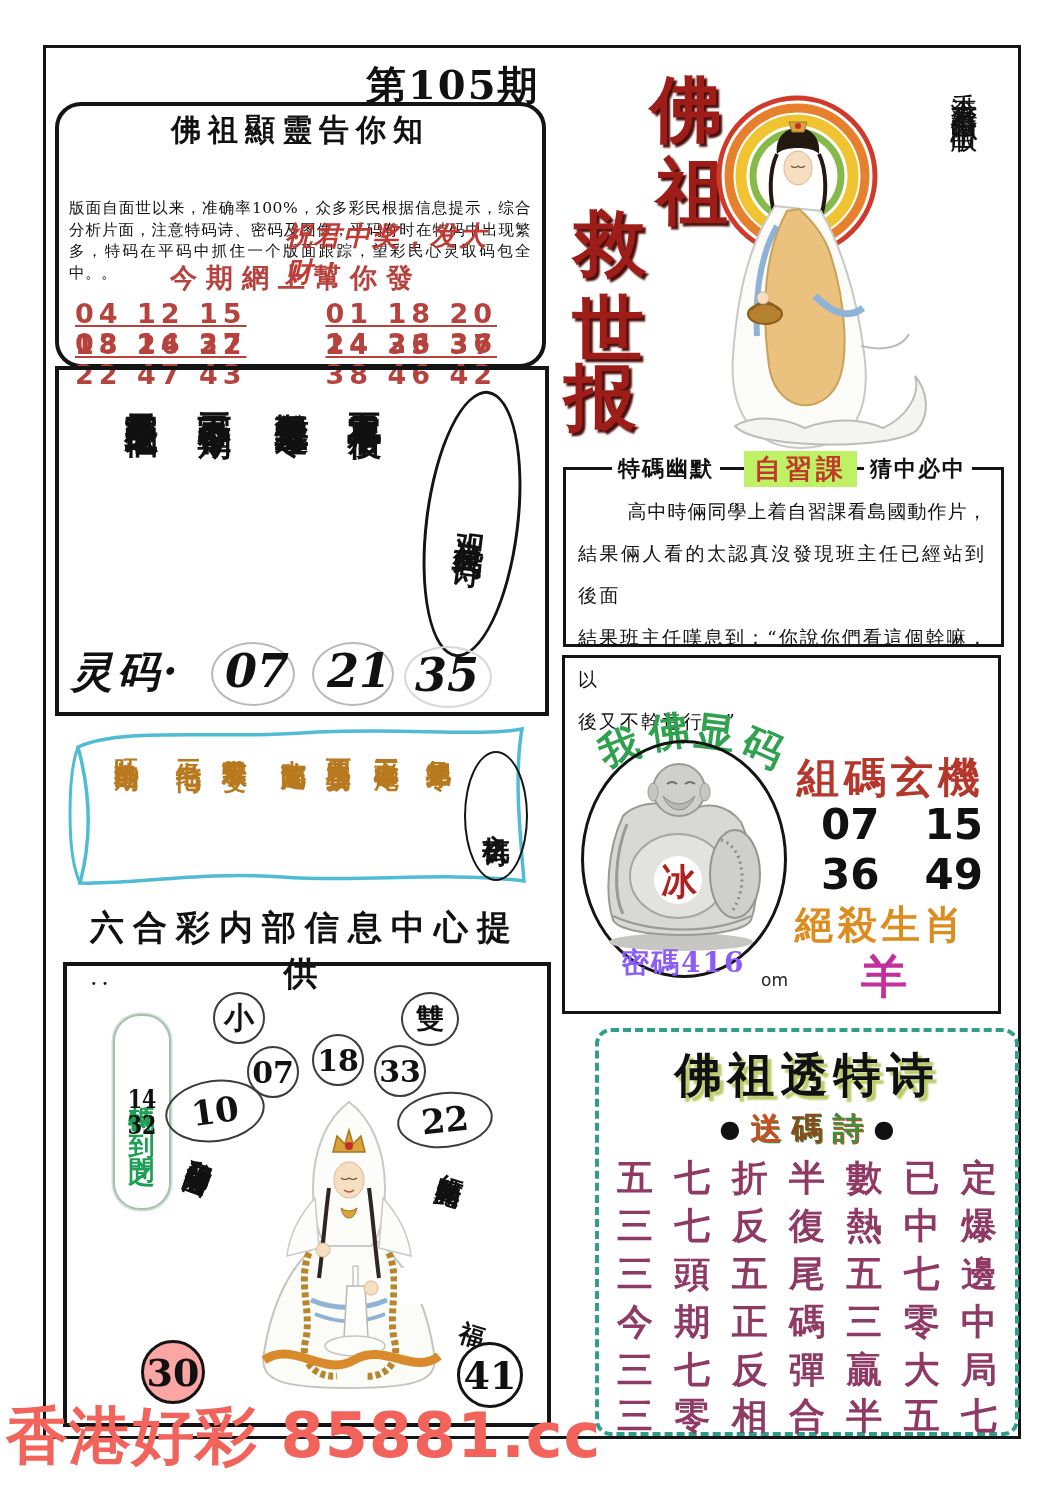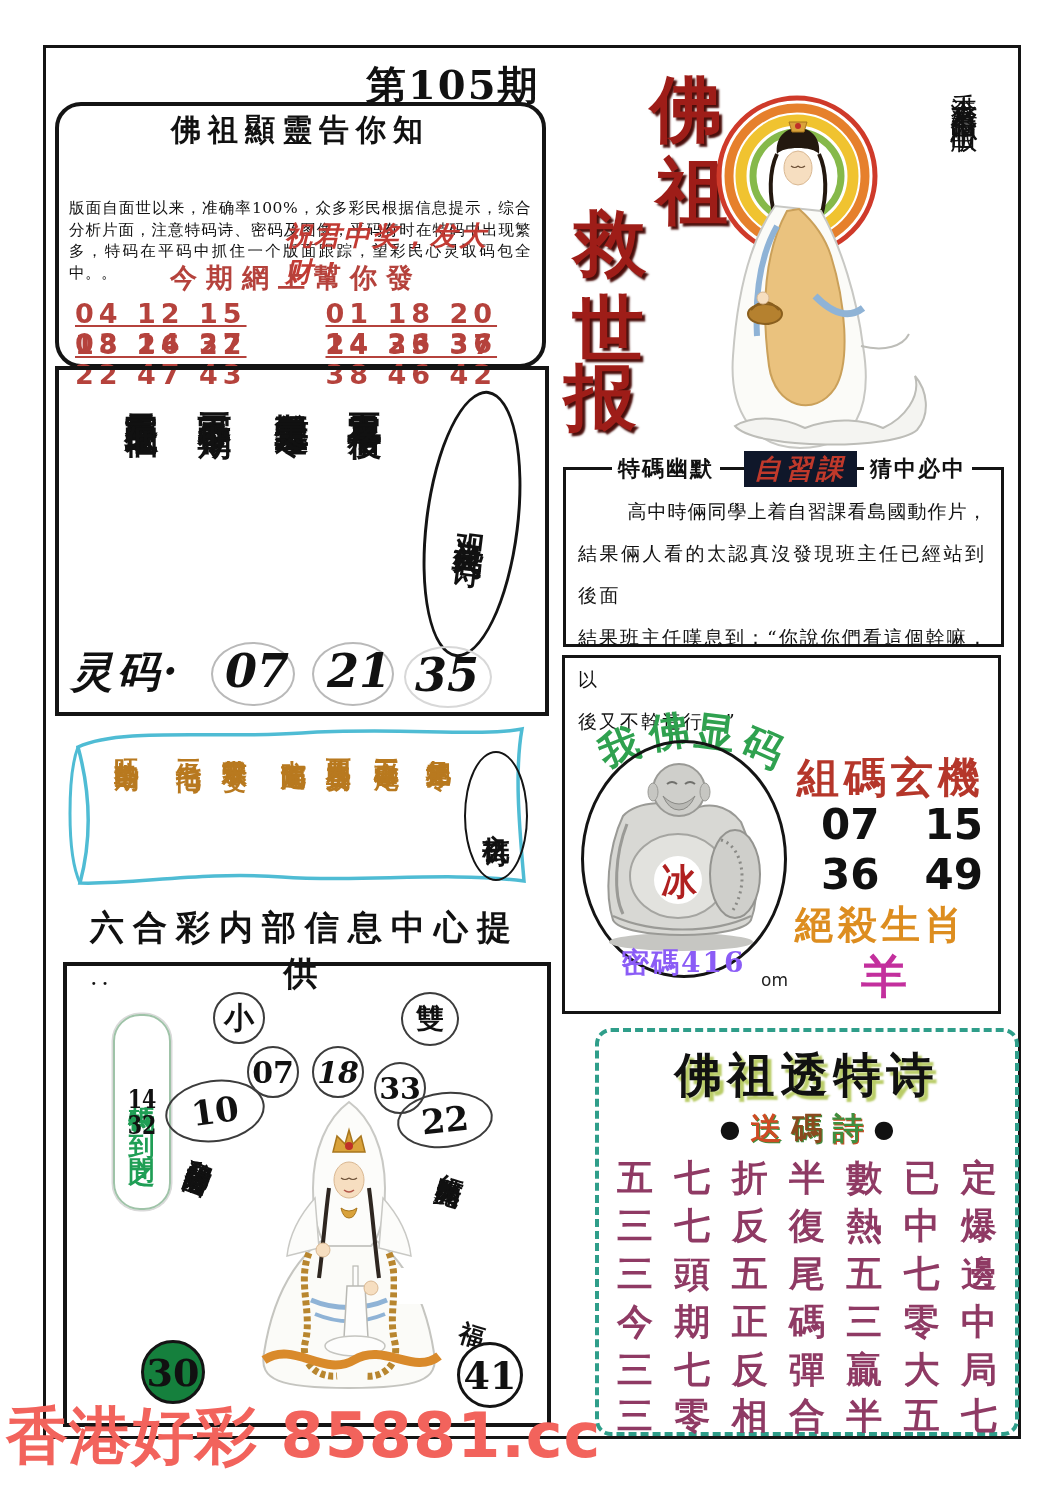--- a/index.html
+++ b/index.html
@@ -104,24 +104,24 @@
     <div class="abs circ b" style="left:146px;top:26px;width:48px;height:48px;border-width:2.5px;">
       <span style="font-size:30px;">小</span>
     </div>
     <div class="abs circ b" style="left:334px;top:26px;width:54px;height:50px;border-width:2.5px;">
       <span style="font-size:28px;">雙</span>
     </div>
 
     <div class="abs circ" style="left:180px;top:80px;width:48px;height:48px;border-width:2.5px;">
       <span class="b" style="font-size:30px;">07</span>
     </div>
-    <div class="abs circ" style="left:245px;top:80px;width:48px;height:48px;border-width:2.5px;font-style:italic;">
+    <div class="abs circ" style="left:245px;top:68px;width:48px;height:48px;border-width:2.5px;">
       <span class="b" style="font-size:30px;">18</span>
     </div>
-    <div class="abs circ" style="left:307px;top:96px;width:48px;height:48px;border-width:2.5px;">
+    <div class="abs circ" style="left:307px;top:79px;width:48px;height:48px;border-width:2.5px;">
       <span class="b" style="font-size:30px;">33</span>
     </div>
     <div class="abs circ" style="left:98px;top:114px;width:96px;height:58px;border-width:2.5px;transform:rotate(-8deg);">
       <span class="b" style="font-size:34px;">10</span>
     </div>
     <div class="abs circ" style="left:330px;top:126px;width:92px;height:52px;border-width:2.5px;transform:rotate(-6deg);">
       <span class="b" style="font-size:34px;">22</span>
     </div>
 
     <svg width="200" height="310" viewBox="0 0 200 310" style="position:absolute;left:182px;top:122px;">
@@ -147,21 +147,21 @@
       <circle cx="74" cy="162" r="7" fill="#f6dec0" stroke="#d9b893"></circle>
       <circle cx="122" cy="200" r="7" fill="#f6dec0" stroke="#d9b893"></circle>
     </svg>
 
     <div class="abs diag" style="left:96px;top:172px;height:180px;transform:rotate(20deg);">鷄飛蛋打陰陽面</div>
     <div class="abs diag" style="left:356px;top:188px;height:138px;transform:rotate(17deg);">紅光滿面艷</div>
     <div class="abs diag" style="left:394px;top:336px;height:30px;transform:rotate(17deg);">福</div>
 
     <div class="abs" style="left:330px;top:302px;width:150px;height:36px;background:#ffffff;z-index:4;"></div>
 
-    <div class="abs circ" style="left:74px;top:374px;width:58px;height:58px;border-width:3px;border-color:#141414;z-index:5;background:#15803d;">
+    <div class="abs circ" style="left:74px;top:374px;width:58px;height:58px;border-width:3px;border-color:#141414;z-index:5;background:#fca5a5;">
       <span class="b" style="font-size:38px;">30</span>
     </div>
     <div class="abs circ" style="left:390px;top:376px;width:60px;height:60px;border-width:3px;border-color:#141414;z-index:5;background:#fff;">
       <span class="b" style="font-size:38px;">41</span>
     </div>
   </div>
 
   <span class="abs mast" style="left:650px;top:62px;">佛</span>
   <span class="abs mast" style="left:656px;top:144px;">祖</span>
   <span class="abs mast" style="left:574px;top:196px;">救</span>
@@ -187,21 +187,21 @@
     <path d="M86,264 Q100,248 114,264" fill="none" stroke="#8a5f1e" stroke-width="2"></path>
     <circle cx="98" cy="252" r="6" fill="#f6dec0" stroke="#d9b893"></circle>
     <path d="M70,380 C90,368 120,372 140,382 C170,370 200,374 218,382 C240,372 256,350 250,330 C262,344 266,368 252,384 C230,404 90,404 70,380 Z" fill="#f4f4f1" stroke="#bdbdb8" stroke-width="2"></path>
     <path d="M196,300 C220,306 238,300 244,288" stroke="#bdbdb8" stroke-width="2" fill="none"></path>
   </svg>
 
   <div class="abs vtxt" style="left:946px;top:72px;height:360px;font-size:27px;letter-spacing:3px;">香港六合彩券信息中心出版</div>
 
   <div class="abs humorbox">
     <span class="abs b" style="left:46px;top:-16px;background:#fff;padding:0 6px;font-size:22px;letter-spacing:2px;">特碼幽默</span>
-    <span class="abs b" style="left:178px;top:-19px;background:#0f172a;padding:0 10px;font-size:27px;color:#c0392b;letter-spacing:4px;font-style:italic;">自習課</span>
+    <span class="abs b" style="left:178px;top:-19px;background:#bef264;padding:0 10px;font-size:27px;color:#c0392b;letter-spacing:4px;">自習課</span>
     <span class="abs b" style="left:298px;top:-16px;background:#fff;padding:0 6px;font-size:22px;letter-spacing:2px;">猜中必中</span>
     <div class="abs" style="left:12px;top:20px;width:412px;">
       <div class="hline" style="text-indent:2.6em;">高中時倆同學上着自習課看島國動作片，</div>
       <div class="hline" style="letter-spacing:2.5px;">結果倆人看的太認真沒發現班主任已經站到後面</div>
       <div class="hline" style="letter-spacing:2px;">結果班主任嘆息到：“你說你們看這個幹嘛，以</div>
       <div class="hline" style="letter-spacing:2px;">後又不幹這行。”</div>
     </div>
   </div>
 
   <div class="abs buddhabox">

